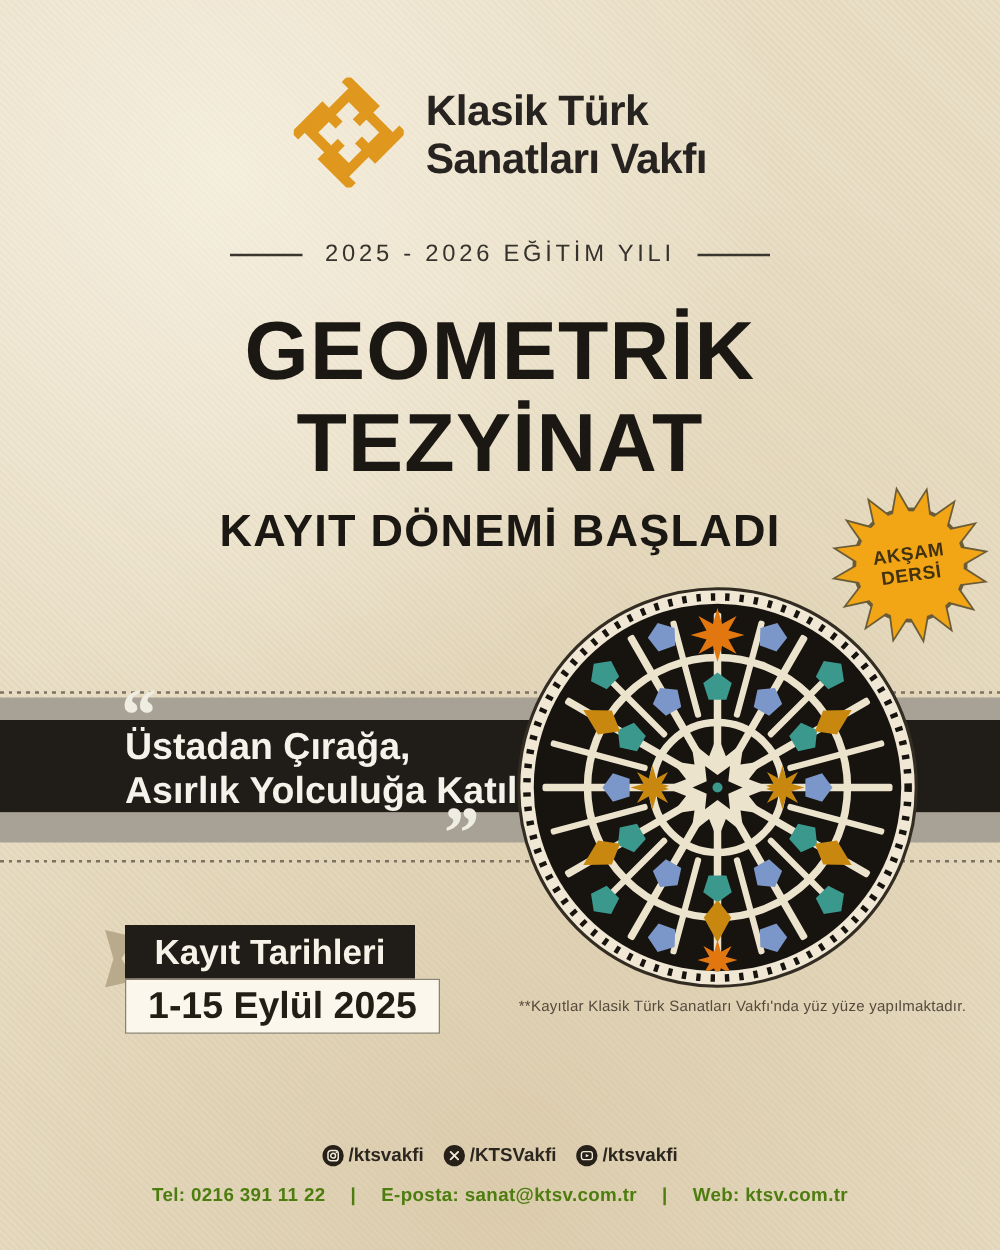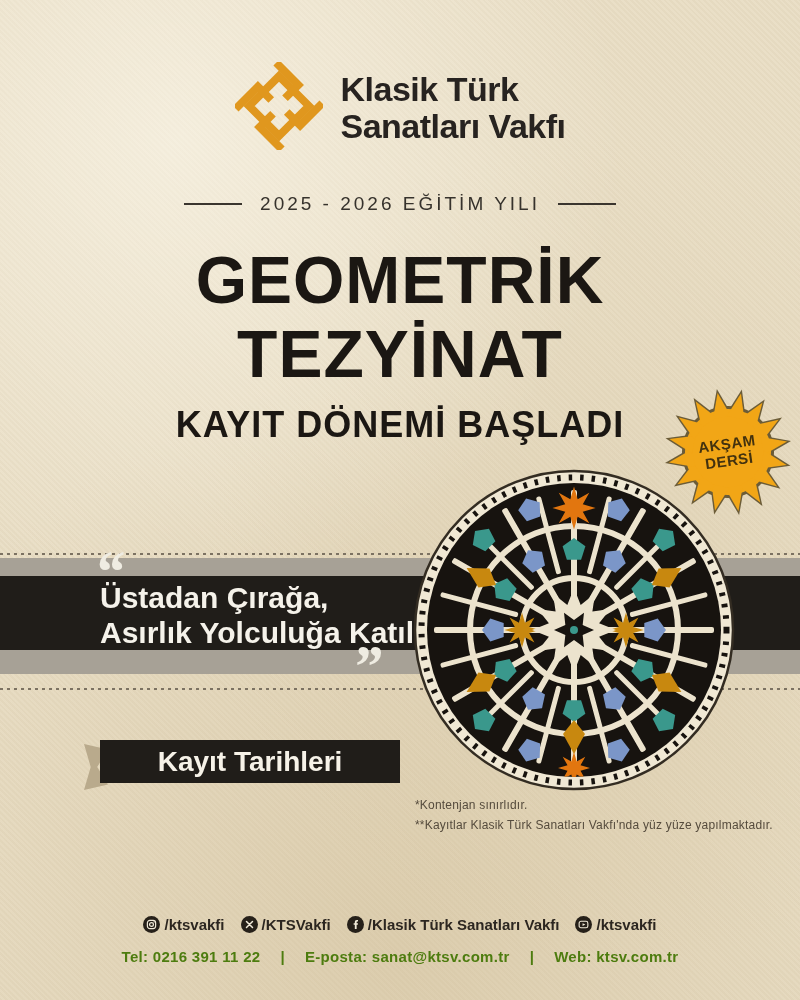--- a/index.html
+++ b/index.html
@@ -43,21 +43,21 @@
     font-size:30px;line-height:35px;white-space:nowrap;}
   .quote-open{left:94px;top:542px;z-index:3;color:#efece2;font-size:60px;font-weight:700;font-style:italic;
     font-family:"Liberation Serif", serif;line-height:1;}
   .quote-close{left:352px;top:636px;z-index:3;color:#efece2;font-size:60px;font-weight:700;font-style:italic;
     font-family:"Liberation Serif", serif;line-height:1;}
   
   .medallion{left:413px;top:469px;width:322px;height:322px;z-index:3;}
   
   .ribbon-notch{left:84px;top:744px;width:24px;height:46px;background:#b9aa8c;z-index:2;
     clip-path:polygon(0 0,100% 12%,55% 50%,100% 88%,0 100%,28% 50%);}
-  .reg-label{left:100px;top:740px;width:300px;height:43px;background:#201d19;z-index:3;
+  .reg-label{left:100px;top:740px;width:232px;height:43px;background:#201d19;z-index:3;
     display:flex;align-items:center;justify-content:center;color:#f6f2e8;font-size:28px;font-weight:700;}
   .reg-dates{left:100px;top:783px;width:252px;height:44px;background:#fbf7ec;border:1px solid #8a8272;z-index:3;
     box-sizing:border-box;display:flex;align-items:center;justify-content:center;color:#221d15;font-size:30px;font-weight:700;}
   
   .footnotes{left:415px;top:795px;font-size:12px;line-height:20px;color:#554b3d;font-weight:400;letter-spacing:.2px;}
   
   .social-row{left:0;right:0;top:916px;display:flex;justify-content:center;align-items:center;gap:16px;
     font-size:15px;font-weight:700;color:#2c2620;}
   .social-item{display:flex;align-items:center;gap:4px;white-space:nowrap;}
   .sicon{width:17px;height:17px;border-radius:50%;background:#262019;display:flex;align-items:center;justify-content:center;}
@@ -248,23 +248,25 @@
         <polygon fill="#17130f" points="20,0 8.66,5 10,17.3 0,10 -10,17.3 -8.66,5 -20,0 -8.66,-5 -10,-17.3 0,-10 10,-17.3 8.66,-5"></polygon>
         <circle r="4" fill="#3a988c"></circle>
       </g>
     </svg>
   </div>
 
   <div class="abs ribbon-notch"></div>
   <div class="abs reg-label">
     <span>Kayıt Tarihleri</span>
   </div>
+  <div class="abs reg-dates">
+    <span>1-15 Eylül 2025</span>
+  </div>
 
   <div class="abs footnotes">
-    <div>*Kontenjan sınırlıdır.</div>
     <div>**Kayıtlar Klasik Türk Sanatları Vakfı'nda yüz yüze yapılmaktadır.</div>
   </div>
 
   <div class="abs social-row">
     <span class="social-item">
       <span class="sicon">
         <svg width="11" height="11" viewBox="0 0 24 24" fill="none" stroke="#f1ead9" stroke-width="2.6">
           <rect x="3" y="3" width="18" height="18" rx="5.5"></rect>
             <circle cx="12" cy="12" r="4.2"></circle>
             <circle cx="17.6" cy="6.4" r="1.4" fill="#f1ead9" stroke="none"></circle>
@@ -275,28 +277,20 @@
     <span class="social-item">
       <span class="sicon">
         <svg width="9" height="9" viewBox="0 0 24 24" stroke="#f1ead9" stroke-width="4" stroke-linecap="round">
           <path d="M4,4 L20,20 M20,4 L4,20"></path>
         </svg>
       </span>
       <span>/KTSVakfi</span>
     </span>
     <span class="social-item">
       <span class="sicon">
-        <svg width="11" height="11" viewBox="0 0 24 24" fill="#f1ead9">
-          <path d="M14.5,22 L10.5,22 L10.5,12.5 L8,12.5 L8,9 L10.5,9 L10.5,6.8 C10.5,4 12,2 15,2 L17.5,2 L17.5,5.5 L15.8,5.5 C14.8,5.5 14.5,6 14.5,7 L14.5,9 L17.4,9 L17,12.5 L14.5,12.5 Z"></path>
-        </svg>
-      </span>
-      <span>/Klasik Türk Sanatları Vakfı</span>
-    </span>
-    <span class="social-item">
-      <span class="sicon">
         <svg width="11" height="11" viewBox="0 0 24 24">
           <rect x="2.5" y="5" width="19" height="14" rx="4" fill="none" stroke="#f1ead9" stroke-width="2.4"></rect>
           <polygon points="10,9 16,12 10,15" fill="#f1ead9"></polygon>
         </svg>
       </span>
       <span>/ktsvakfi</span>
     </span>
   </div>
 
   <div class="abs contact-row">

